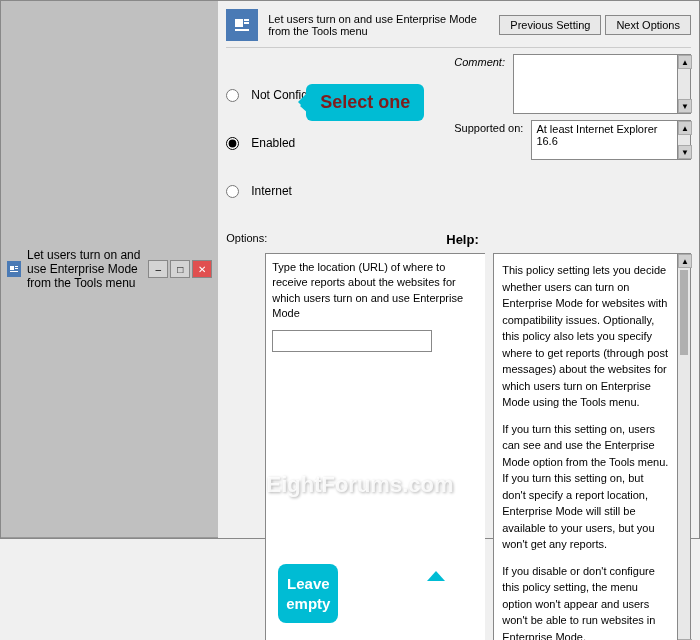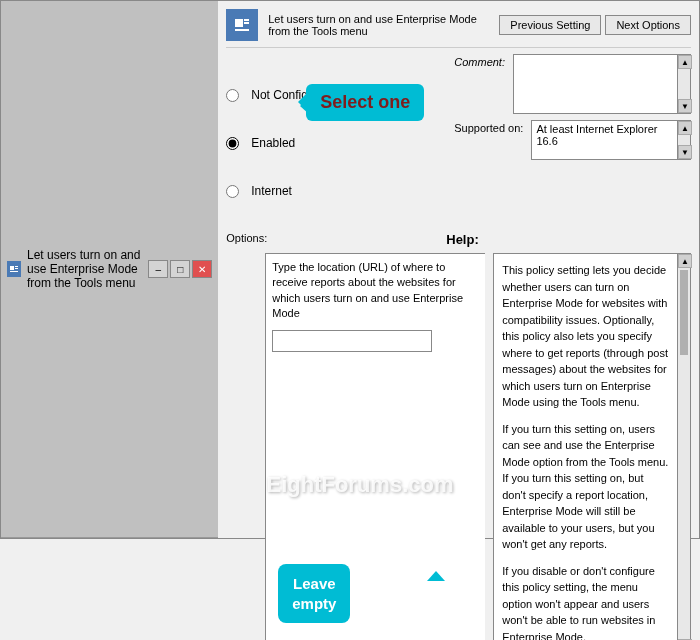--- a/index.html
+++ b/index.html
@@ -444,21 +444,21 @@
       <div class="options-label">Options:</div>
       <div class="help-label">Help:</div>
     </div>
 
     <div class="bottom-panels" style="position:relative; flex:1;">
 
       <div class="options-wrapper">
         <div class="options-text">Type the location (URL) of where to receive reports about the websites for which users turn on and use Enterprise Mode</div>
         <input type="text" class="options-input" style="width: 160px; height: 22px; border: 1px solid rgb(136, 136, 136); padding: 2px 4px; font-size: 11px;">
 
-        <div style="position:absolute; bottom:30px; left:12px; background:#00bcd4; color:white; font-weight:bold; font-size:15px; padding:10px 14px; border-radius:8px; text-align:center; line-height:1.3; z-index:10;">Leave<br>empty</div>
+        <div style="position:absolute; bottom:30px; left:12px; background:#00bcd4; color:white; font-weight:bold; font-size:15px; padding:10px 8px; border-radius:8px; text-align:center; line-height:1.3; z-index:10;">Leave<br>empty</div>
 
         <div style="position:absolute; bottom:72px; right:40px; width:0; height:0; border-left:9px solid transparent; border-right:9px solid transparent; border-bottom:10px solid #00bcd4; z-index:10;"></div>
       </div>
 
       <div class="help-wrapper">
         <div class="help-text">
           <p style="margin-bottom:10px;">This policy setting lets you decide whether users can turn on Enterprise Mode for websites with compatibility issues. Optionally, this policy also lets you specify where to get reports (through post messages) about the websites for which users turn on Enterprise Mode using the Tools menu.</p>
           <p style="margin-bottom:10px;">If you turn this setting on, users can see and use the Enterprise Mode option from the Tools menu. If you turn this setting on, but don't specify a report location, Enterprise Mode will still be available to your users, but you won't get any reports.</p>
           <p>If you disable or don't configure this policy setting, the menu option won't appear and users won't be able to run websites in Enterprise Mode.</p>
         </div>

